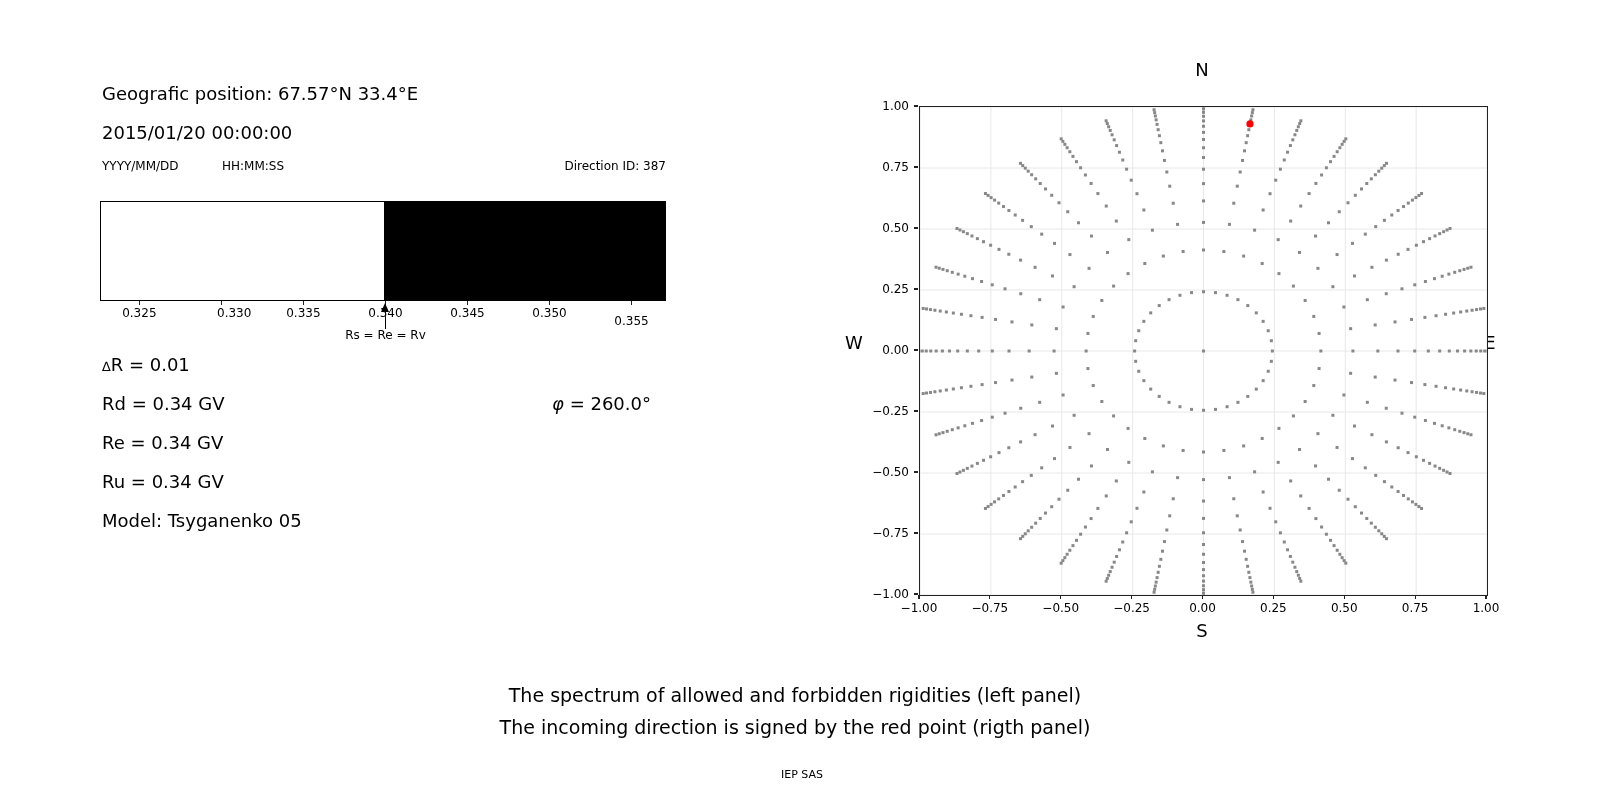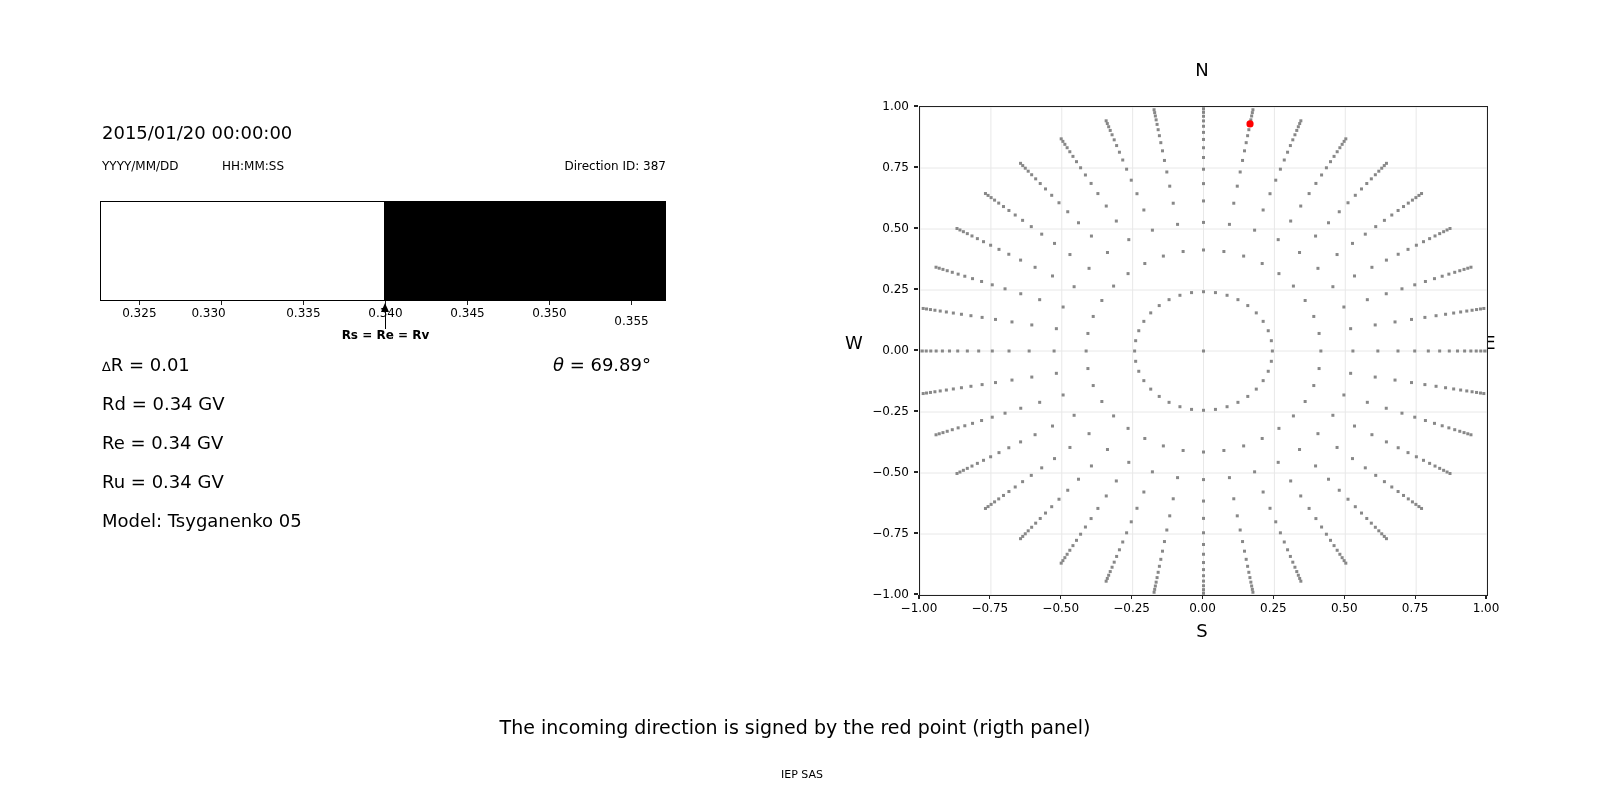--- a/index.html
+++ b/index.html
@@ -25,59 +25,60 @@
   .ticklabel{font-size:12px;line-height:1;white-space:nowrap;}
   .arrow-shaft{width:1.4px;background:#000;}
   .arrow-head{width:0;height:0;border-left:4.5px solid transparent;
               border-right:4.5px solid transparent;border-bottom:9px solid #000;}
 </style>
 </head>
 <body>
 
 <div id="stage">
 
+  <div class="abs t18" style="left:102px;top:84px;">Geografic position: 67.57°N 33.4°E</div>
   <div class="abs t18" style="left:102px;top:123px;">2015/01/20 00:00:00</div>
   <div class="abs t12" style="left:102px;top:160px;">YYYY/MM/DD</div>
   <div class="abs t12" style="left:222px;top:160px;">HH:MM:SS</div>
   <div class="abs t20 right" style="left:300px;top:160px;width:366px;">Direction ID: 387</div>
 
   <div id="spec-bar" class="abs">
     <div id="spec-black" style="width: 280.539px; background: rgb(0, 0, 0);"></div>
   </div>
   <div id="spec-axis">
       <div class="abs tickmark" style="left: 138.774px; top: 301px; width: 1.2px; height: 4px;"></div>
       <div class="abs ticklabel" style="left: 109.374px; top: 307px; width: 60px; text-align: center;">0.325</div>
       <div class="abs tickmark" style="left: 220.803px; top: 301px; width: 1.2px; height: 4px;"></div>
-      <div class="abs ticklabel" style="left: 191.403px; top: 307px; width: 60px; text-align: left;">0.330</div>
+      <div class="abs ticklabel" style="left: 191.403px; top: 307px; width: 60px; text-align: right;">0.330</div>
       <div class="abs tickmark" style="left: 302.832px; top: 301px; width: 1.2px; height: 4px;"></div>
       <div class="abs ticklabel" style="left: 273.432px; top: 307px; width: 60px; text-align: center;">0.335</div>
       <div class="abs tickmark" style="left: 384.861px; top: 301px; width: 1.2px; height: 4px;"></div>
       <div class="abs ticklabel" style="left: 355.461px; top: 307px; width: 60px; text-align: center;">0.340</div>
       <div class="abs tickmark" style="left: 466.89px; top: 301px; width: 1.2px; height: 4px;"></div>
       <div class="abs ticklabel" style="left: 437.49px; top: 307px; width: 60px; text-align: center;">0.345</div>
       <div class="abs tickmark" style="left: 548.919px; top: 301px; width: 1.2px; height: 4px;"></div>
       <div class="abs ticklabel" style="left: 519.519px; top: 307px; width: 60px; text-align: center;">0.350</div>
       <div class="abs tickmark" style="left: 630.948px; top: 301px; width: 1.2px; height: 4px;"></div>
       <div class="abs ticklabel" style="left: 601.548px; top: 307px; width: 60px; text-align: center; margin-top: 8px;">0.355</div>
     </div>
 
   <div id="spec-arrow-head" class="abs arrow-head" style="left: 380.961px; top: 303px;"></div>
   <div id="spec-arrow-shaft" class="abs arrow-shaft" style="left: 384.761px; top: 311px; height: 18px;"></div>
-  <div id="spec-arrow-label" class="abs t12" style="transform: translateX(-50%); left: 385.461px; top: 329px; font-weight: bold;">Rs = Re = Rv</div>
+  <div id="spec-arrow-label" class="abs t12" style="transform: translateX(-50%); left: 385.461px; top: 329px;">Rs = Re = Rv</div>
 
   <div class="abs t18" style="left:102px;top:355px;">
     <span class="delta">∆</span><span>R = 0.01</span>
   </div>
   <div class="abs t18" style="left:102px;top:394px;">Rd = 0.34 GV</div>
   <div class="abs t18" style="left:102px;top:433px;text-align:right;">Re = 0.34 GV</div>
   <div class="abs t18" style="left:102px;top:472px;">Ru = 0.34 GV</div>
   <div class="abs t18" style="left:102px;top:511px;">Model: Tsyganenko 05</div>
 
-  <div class="abs t18 right" style="left:400px;top:355px;width:251px;">
-    <span class="greek">θ</span><span> = 69.89°</span>
+  <div class="abs t18 right" style="left:400px;top:394px;width:251px;">
+    <span class="greek">φ</span><span> = 260.0°</span>
   </div>
 
   <div class="abs t18 center" style="left:1182px;top:60px;width:40px;">N</div>
   <div class="abs t18 center" style="left:1182px;top:621px;width:40px;">S</div>
   <div class="abs t18 center" style="left:834px;top:333px;width:40px;">W</div>
   <div class="abs t18 center" style="left:1470px;top:333px;width:40px;">E</div>
 
   <div id="dir-plot" class="abs">
     <svg id="dir-svg" width="567" height="488" xmlns="http://www.w3.org/2000/svg">
         <line x1="0" y1="0" x2="0" y2="488" stroke="#e8e8e8" stroke-width="1"></line>
@@ -710,16 +711,17 @@
       <div class="abs tickmark" style="left: 914px; top: 410.4px; width: 4px; height: 1.2px;"></div>
       <div class="abs ticklabel" style="left: 857px; top: 405px; width: 52px; text-align: right;">−0.25</div>
       <div class="abs tickmark" style="left: 914px; top: 471.4px; width: 4px; height: 1.2px;"></div>
       <div class="abs ticklabel" style="left: 857px; top: 466px; width: 52px; text-align: right;">−0.50</div>
       <div class="abs tickmark" style="left: 914px; top: 532.4px; width: 4px; height: 1.2px;"></div>
       <div class="abs ticklabel" style="left: 857px; top: 527px; width: 52px; text-align: right;">−0.75</div>
       <div class="abs tickmark" style="left: 914px; top: 593.4px; width: 4px; height: 1.2px;"></div>
       <div class="abs ticklabel" style="left: 857px; top: 588px; width: 52px; text-align: right;">−1.00</div>
     </div>
 
+  <div class="abs t19 center" style="left:195px;top:685px;width:1200px;">The spectrum of allowed and forbidden rigidities (left panel)</div>
   <div class="abs t19 center" style="left:195px;top:717px;width:1200px;">The incoming direction is signed by the red point (rigth panel)</div>
   <div class="abs t11 center" style="left:202px;top:769px;width:1200px;">IEP SAS</div>
 
 </div>
 
 </body></html>

